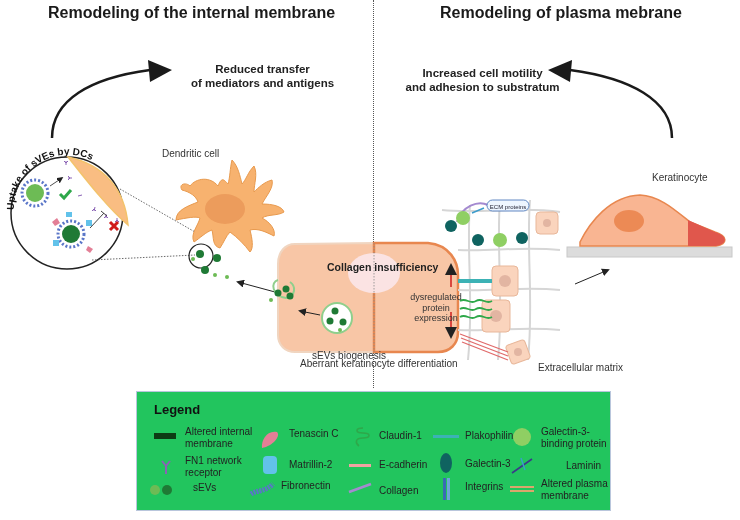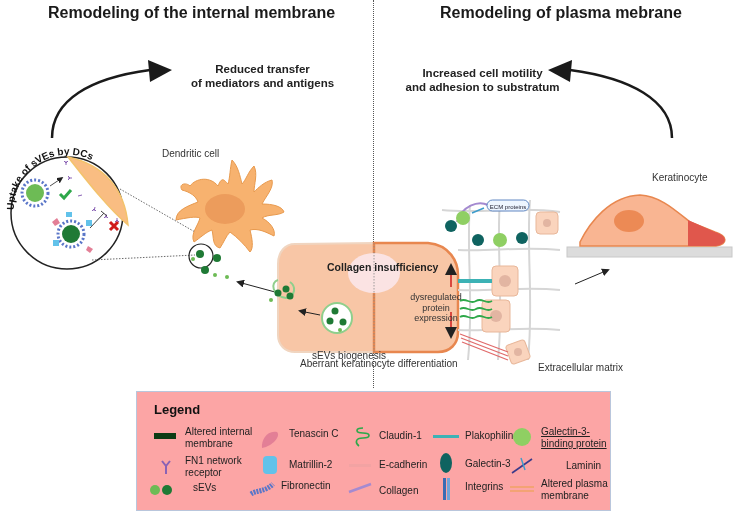--- a/index.html
+++ b/index.html
@@ -1,21 +1,21 @@
 <!DOCTYPE html>
 <html><head>
 <meta charset="utf-8">
 <style>
   html, body { margin:0; padding:0; background:#ffffff; }
   body { width:740px; height:520px; position:relative; overflow:hidden; font-family:"Liberation Sans", sans-serif; color:#222; }
   .abs { position:absolute; }
   .title { font-weight:bold; font-size:16px; color:#1a1a1a; white-space:nowrap; }
   .bold-label { font-weight:bold; font-size:11.5px; text-align:center; line-height:14px; color:#222; }
   .small { font-size:9.5px; color:#333; white-space:nowrap; }
-  .legend { position:absolute; left:136px; top:391px; width:475px; height:120px; background:#fca5a5; border:1px solid #b9c6dc; box-sizing:border-box; }
+  .legend { position:absolute; left:136px; top:391px; width:475px; height:120px; background:#22c55e; border:1px solid #b9c6dc; box-sizing:border-box; }
   .legend-title { position:absolute; left:17px; top:10px; font-weight:bold; font-size:13px; color:#111; }
   .lg-item { position:absolute; display:flex; align-items:flex-start; }
   .lg-icon { width:26px; height:22px; margin-right:6px; flex-shrink:0; }
   .lg-label { font-size:10px; line-height:12px; color:#222; }
   svg text { font-family:"Liberation Sans", sans-serif; }
 </style>
 </head>
 <body>
 
 <div class="abs title" style="left:48px; top:4px;">Remodeling of the internal membrane</div>
@@ -276,21 +276,21 @@
         <rect x="10" y="2" width="3" height="22" fill="#3a6bb3"></rect>
         <rect x="14" y="2" width="3" height="22" fill="#6fa4d8"></rect>
       </svg>
     <span class="lg-label" style="margin-top:5px;">Integrins</span>
   </div>
 
   <div class="lg-item" style="left:372px; top:34px; width:100px;">
     <svg class="lg-icon">
         <circle cx="13" cy="11" r="9" fill="#8fcf63"></circle>
       </svg>
-    <span class="lg-label" style="width:70px;text-decoration:underline;">Galectin-3-binding protein</span>
+    <span class="lg-label" style="width:70px;">Galectin-3-binding protein</span>
   </div>
   <div class="lg-item" style="left:372px; top:62px; width:100px;">
     <svg class="lg-icon">
         <line x1="3" y1="19" x2="23" y2="5" stroke="#3a3a8a" stroke-width="1.6"></line>
         <line x1="12" y1="4" x2="16" y2="16" stroke="#3c9ccc" stroke-width="1.4"></line>
       </svg>
     <span class="lg-label" style="margin-top:6px;padding-left:25px;">Laminin</span>
   </div>
   <div class="lg-item" style="left:372px; top:86px; width:100px;">
     <svg class="lg-icon">

